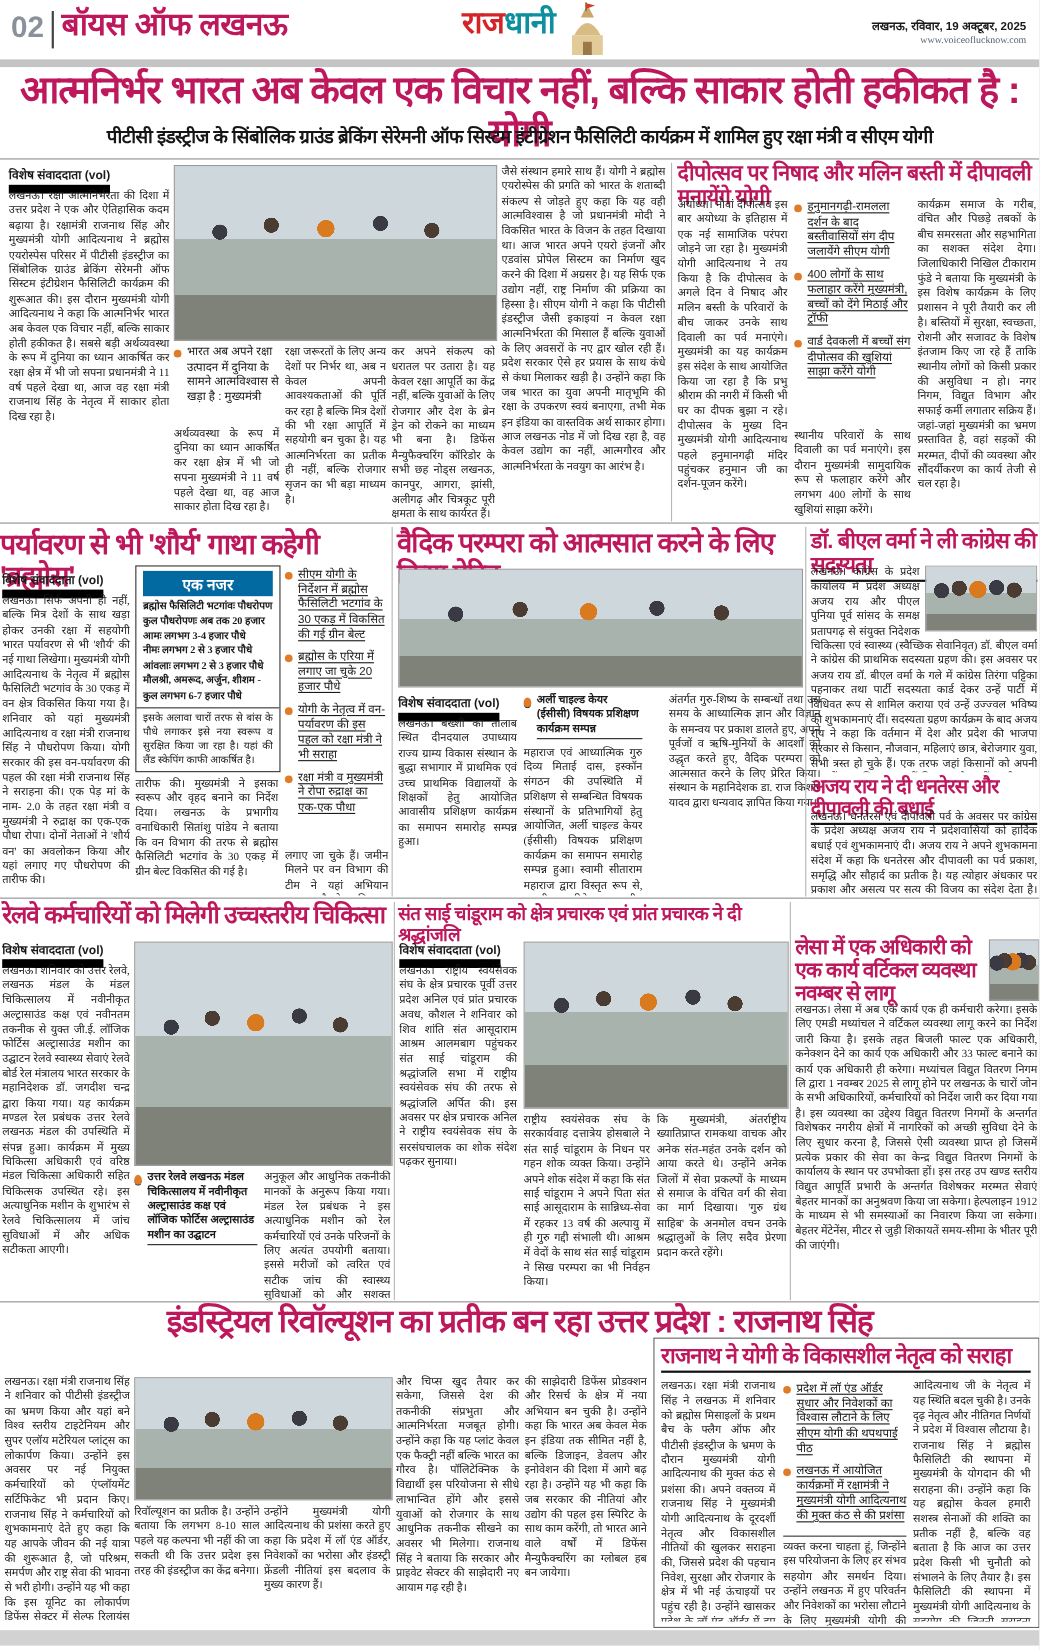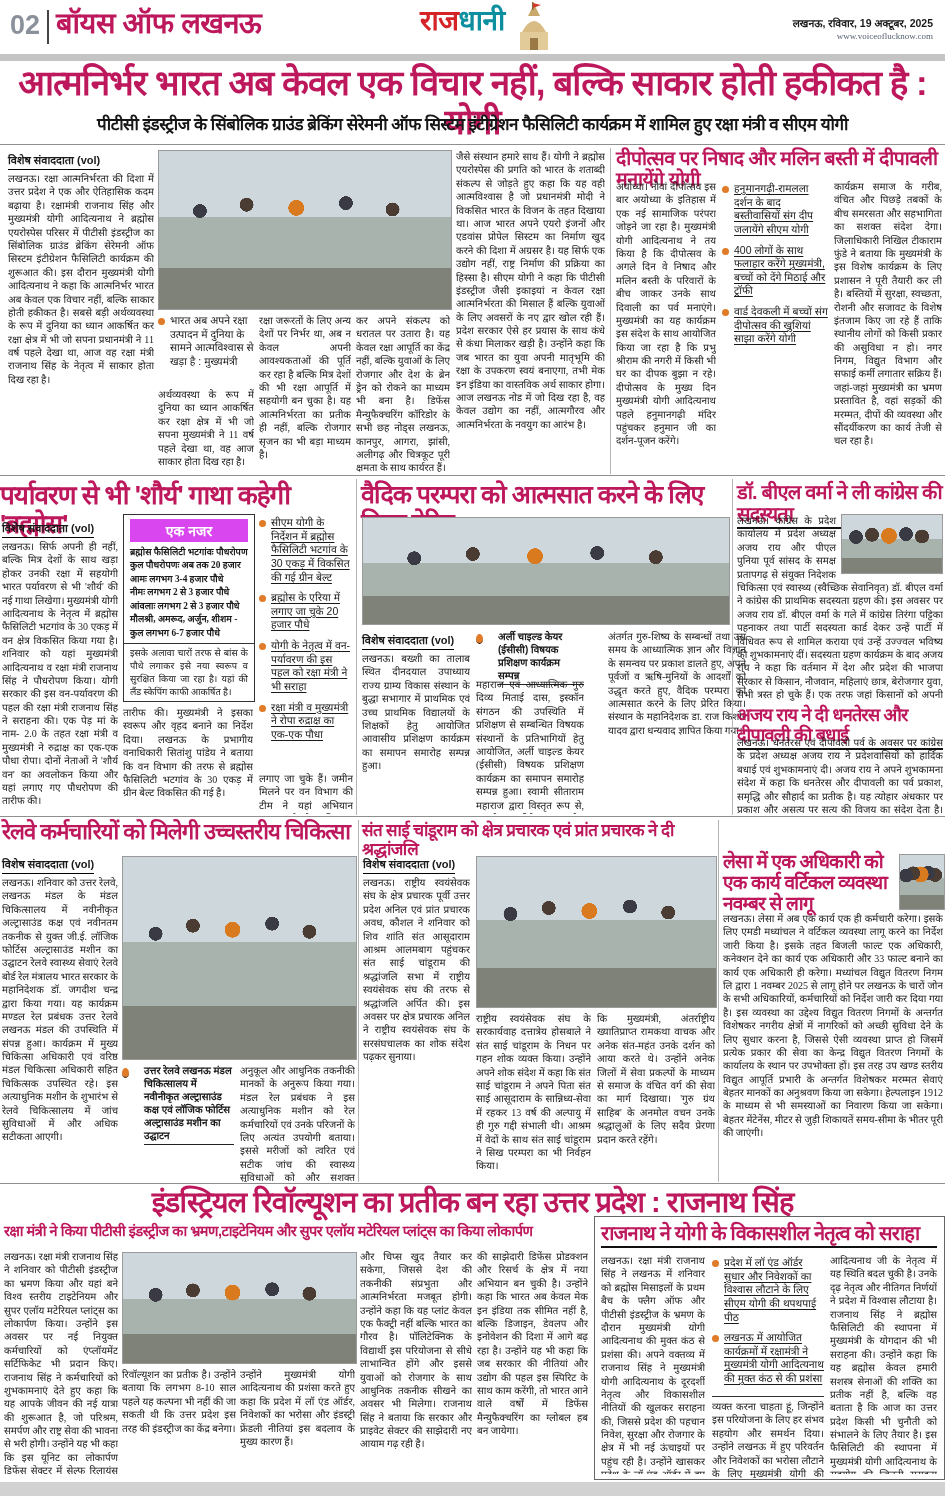--- a/index.html
+++ b/index.html
@@ -2,41 +2,41 @@
 <html><head>
 <meta charset="utf-8">
 <style>
   html,body{margin:0;padding:0;background:#e8e8e8;}
   #page{position:relative;width:945px;height:1500px;background:#ffffff;overflow:hidden;
         font-family:"Liberation Serif",serif;color:#1a1a1a;}
   .abs{position:absolute;}
   .hl{font-family:"Liberation Sans",sans-serif;font-weight:bold;color:#be185d;line-height:1.1;letter-spacing:-0.5px;}
   .bodytxt{font-size:10px;line-height:1.34;text-align:justify;overflow:hidden;}
   .byline{font-family:"Liberation Sans",sans-serif;font-weight:bold;font-size:11px;
-          border-bottom:1px solid #000000;display:inline-block;padding-bottom:2px;margin-bottom:2px;}
+          border-bottom:8px solid #000000;display:inline-block;padding-bottom:2px;margin-bottom:2px;}
   .photo{background:
       radial-gradient(circle 7px at 14% 38%, #3a3a44 97%, transparent),
       radial-gradient(circle 7px at 30% 34%, #4a3b33 97%, transparent),
       radial-gradient(circle 8px at 47% 36%, #d97a1e 97%, transparent),
       radial-gradient(circle 7px at 64% 33%, #3a3a44 97%, transparent),
       radial-gradient(circle 7px at 80% 37%, #4a3b33 97%, transparent),
       linear-gradient(#cdd7dc 0 42%, #a8b3ad 42% 74%, #7e8278 74% 100%);
     border:1px solid #9a9a9a;}
   .vrule{background:#b5b5b5;width:1px;}
   .hrule{background:#8f8f8f;height:1px;}
   .bullet{display:flex;gap:5px;margin-bottom:7px;}
   .dot{width:7px;height:7px;border-radius:50%;background:#e07b28;flex:none;margin-top:4px;}
   .bullet span{font-family:"Liberation Sans",sans-serif;font-weight:normal;font-size:10.5px;line-height:1.3;
                text-decoration:underline;text-underline-offset:2px;}
   .eknazar{border:1px solid #333;background:#fff;}
-  .eknazar .ekhead{background:#d946ef;color:#fff;text-align:center;font-family:"Liberation Sans",sans-serif;
+  .eknazar .ekhead{background:#0369a1;color:#fff;text-align:center;font-family:"Liberation Sans",sans-serif;
                    font-weight:bold;font-size:14px;padding:2px 0;margin:4px 6px;}
   .eknazar .ekline{font-size:9.3px;font-weight:bold;line-height:1.45;padding:0 6px;}
   .eknazar .eknote{border-top:1px solid #333;margin-top:3px;font-size:9.3px;line-height:1.4;padding:3px 6px;text-align:justify;}
-  .subbul{display:flex;gap:15px;margin-bottom:4px;}
+  .subbul{display:flex;gap:5px;margin-bottom:4px;}
   .subbul span{font-family:"Liberation Sans",sans-serif;font-weight:bold;font-size:10px;line-height:1.3;
                border-bottom:1.5px solid #222;padding-bottom:2px;}
   .graybar{background:#c4c4c4;}
   .centered{text-align:center;}
   .underl{border-bottom:2px solid #111;padding-bottom:2px;}
 </style>
 </head>
 <body>
 
 <div id="page">
@@ -91,20 +91,21 @@
       </div>
     <div class="bullet">
         <span class="dot"></span>
         <span>400 लोगों के साथ फलाहार करेंगे मुख्यमंत्री, बच्चों को देंगे मिठाई और ट्रॉफी</span>
       </div>
     <div class="bullet">
         <span class="dot"></span>
         <span>वार्ड देवकली में बच्चों संग दीपोत्सव की खुशियां साझा करेंगे योगी</span>
       </div>
   </div>
+  <div class="abs bodytxt" style="left:722px;top:390px;width:106px;height:82px;">स्थानीय परिवारों के साथ दिवाली का पर्व मनाएंगे। इस दौरान मुख्यमंत्री सामुदायिक रूप से फलाहार करेंगे और लगभग 400 लोगों के साथ खुशियां साझा करेंगे।</div>
   <div class="abs bodytxt" style="left:834px;top:180px;width:108px;height:292px;">कार्यक्रम समाज के गरीब, वंचित और पिछड़े तबकों के बीच समरसता और सहभागिता का सशक्त संदेश देगा। जिलाधिकारी निखिल टीकाराम फुंडे ने बताया कि मुख्यमंत्री के इस विशेष कार्यक्रम के लिए प्रशासन ने पूरी तैयारी कर ली है। बस्तियों में सुरक्षा, स्वच्छता, रोशनी और सजावट के विशेष इंतजाम किए जा रहे हैं ताकि स्थानीय लोगों को किसी प्रकार की असुविधा न हो। नगर निगम, विद्युत विभाग और सफाई कर्मी लगातार सक्रिय हैं। जहां-जहां मुख्यमंत्री का भ्रमण प्रस्तावित है, वहां सड़कों की मरम्मत, दीपों की व्यवस्था और सौंदर्यीकरण का कार्य तेजी से चल रहा है।</div>
 
   <div class="abs hrule" style="left:0;top:475px;width:945px;"></div>
 
   <div class="abs hl" style="left:0;top:481px;width:354px;font-size:26px;letter-spacing:-1px;">पर्यावरण से भी 'शौर्य' गाथा कहेगी 'ब्रह्मोस'</div>
   <div class="abs" style="left:2px;top:518px;"><span class="byline">विशेष संवाददाता (vol)</span></div>
   <div class="abs bodytxt" style="left:2px;top:540px;width:116px;height:274px;">लखनऊ। सिर्फ अपनी ही नहीं, बल्कि मित्र देशों के साथ खड़ा होकर उनकी रक्षा में सहयोगी भारत पर्यावरण से भी 'शौर्य' की नई गाथा लिखेगा। मुख्यमंत्री योगी आदित्यनाथ के नेतृत्व में ब्रह्मोस फैसिलिटी भटगांव के 30 एकड़ में वन क्षेत्र विकसित किया गया है। शनिवार को यहां मुख्यमंत्री आदित्यनाथ व रक्षा मंत्री राजनाथ सिंह ने पौधरोपण किया। योगी सरकार की इस वन-पर्यावरण की पहल की रक्षा मंत्री राजनाथ सिंह ने सराहना की। एक पेड़ मां के नाम- 2.0 के तहत रक्षा मंत्री व मुख्यमंत्री ने रुद्राक्ष का एक-एक पौधा रोपा। दोनों नेताओं ने 'शौर्य वन' का अवलोकन किया और यहां लगाए गए पौधरोपण की तारीफ की।</div>
 
   <div class="abs eknazar" style="left:123px;top:514px;width:130px;height:186px;">
     <div class="ekhead">एक नजर</div>
@@ -190,21 +191,20 @@
 
   <div class="abs vrule" style="left:718px;top:820px;height:362px;"></div>
 
   <div class="abs hl" style="left:723px;top:852px;width:172px;font-size:19px;letter-spacing:-0.8px;">लेसा में एक अधिकारी को एक कार्य वर्टिकल व्यवस्था नवम्बर से लागू</div>
   <div class="abs photo" style="left:899px;top:854px;width:44px;height:54px;"></div>
   <div class="abs bodytxt" style="left:723px;top:912px;width:220px;height:270px;">लखनऊ। लेसा में अब एक कार्य एक ही कर्मचारी करेगा। इसके लिए एमडी मध्यांचल ने वर्टिकल व्यवस्था लागू करने का निर्देश जारी किया है। इसके तहत बिजली फाल्ट एक अधिकारी, कनेक्शन देने का कार्य एक अधिकारी और 33 फाल्ट बनाने का कार्य एक अधिकारी ही करेगा। मध्यांचल विद्युत वितरण निगम लि द्वारा 1 नवम्बर 2025 से लागू होने पर लखनऊ के चारों जोन के सभी अधिकारियों, कर्मचारियों को निर्देश जारी कर दिया गया है। इस व्यवस्था का उद्देश्य विद्युत वितरण निगमों के अन्तर्गत विशेषकर नगरीय क्षेत्रों में नागरिकों को अच्छी सुविधा देने के लिए सुधार करना है, जिससे ऐसी व्यवस्था प्राप्त हो जिसमें प्रत्येक प्रकार की सेवा का केन्द्र विद्युत वितरण निगमों के कार्यालय के स्थान पर उपभोक्ता हों। इस तरह उप खण्ड स्तरीय विद्युत आपूर्ति प्रभारी के अन्तर्गत विशेषकर मरम्मत सेवाएं बेहतर मानकों का अनुश्रवण किया जा सकेगा। हेल्पलाइन 1912 के माध्यम से भी समस्याओं का निवारण किया जा सकेगा। बेहतर मेंटेनेंस, मीटर से जुड़ी शिकायतें समय-सीमा के भीतर पूरी की जाएंगी।</div>
 
   <div class="abs hrule" style="left:0;top:1183px;width:945px;"></div>
 
   <div class="abs hl centered" style="left:0;top:1187px;width:945px;font-size:29px;letter-spacing:-1px;">इंडस्ट्रियल रिवॉल्यूशन का प्रतीक बन रहा उत्तर प्रदेश : राजनाथ सिंह</div>
-  <div class="abs hl" style="left:4px;top:1224px;width:584px;font-size:14.5px;font-weight:bold;">रक्षा मंत्री ने किया पीटीसी इंडस्ट्रीज का भ्रमण,टाइटेनियम और सुपर एलॉय मटेरियल प्लांट्स का किया लोकार्पण</div>
 
   <div class="abs bodytxt" style="left:4px;top:1250px;width:114px;height:228px;">लखनऊ। रक्षा मंत्री राजनाथ सिंह ने शनिवार को पीटीसी इंडस्ट्रीज का भ्रमण किया और यहां बने विश्व स्तरीय टाइटेनियम और सुपर एलॉय मटेरियल प्लांट्स का लोकार्पण किया। उन्होंने इस अवसर पर नई नियुक्त कर्मचारियों को एंप्लॉयमेंट सर्टिफिकेट भी प्रदान किए। राजनाथ सिंह ने कर्मचारियों को शुभकामनाएं देते हुए कहा कि यह आपके जीवन की नई यात्रा की शुरूआत है, जो परिश्रम, समर्पण और राष्ट्र सेवा की भावना से भरी होगी। उन्होंने यह भी कहा कि इस यूनिट का लोकार्पण डिफेंस सेक्टर में सेल्फ रिलायंस के लिए एक महत्वपूर्ण माइलस्टोन साबित होगा। रक्षा मंत्री ने यह स्पष्ट किया कि इस प्रोजेक्ट के असली नायक वहां काम कर रहे कर्मचारी और इंजीनियर हैं, जो भारत के भविष्य को आकार दे रहे हैं।</div>
   <div class="abs photo" style="left:122px;top:1252px;width:233px;height:110px;"></div>
   <div class="abs bodytxt" style="left:122px;top:1368px;width:114px;height:110px;">रिवॉल्यूशन का प्रतीक है। उन्होंने बताया कि लगभग 8-10 साल पहले यह कल्पना भी नहीं की जा सकती थी कि उत्तर प्रदेश इस तरह की इंडस्ट्रीज का केंद्र बनेगा।</div>
   <div class="abs bodytxt" style="left:240px;top:1368px;width:115px;height:110px;">उन्होंने मुख्यमंत्री योगी आदित्यनाथ की प्रशंसा करते हुए कहा कि प्रदेश में लॉ एंड ऑर्डर, निवेशकों का भरोसा और इंडस्ट्री फ्रेंडली नीतियां इस बदलाव के मुख्य कारण हैं।</div>
   <div class="abs bodytxt" style="left:360px;top:1250px;width:112px;height:228px;">और चिप्स खुद तैयार कर सकेगा, जिससे देश की तकनीकी संप्रभुता और आत्मनिर्भरता मजबूत होगी। उन्होंने कहा कि यह प्लांट केवल एक फैक्ट्री नहीं बल्कि भारत का गौरव है। पॉलिटेक्निक के विद्यार्थी इस परियोजना से सीधे लाभान्वित होंगे और इससे युवाओं को रोजगार के साथ आधुनिक तकनीक सीखने का अवसर भी मिलेगा। राजनाथ सिंह ने बताया कि सरकार और प्राइवेट सेक्टर की साझेदारी नए आयाम गढ़ रही है।</div>
   <div class="abs bodytxt" style="left:477px;top:1250px;width:111px;height:228px;">की साझेदारी डिफेंस प्रोडक्शन और रिसर्च के क्षेत्र में नया अभियान बन चुकी है। उन्होंने कहा कि भारत अब केवल मेक इन इंडिया तक सीमित नहीं है, बल्कि डिजाइन, डेवलप और इनोवेशन की दिशा में आगे बढ़ रहा है। उन्होंने यह भी कहा कि जब सरकार की नीतियां और उद्योग की पहल इस स्पिरिट के साथ काम करेंगी, तो भारत आने वाले वर्षों में डिफेंस मैन्युफैक्चरिंग का ग्लोबल हब बन जायेगा।</div>
 
   <div class="abs" style="left:594px;top:1216px;width:349px;height:262px;border:1px solid #666;"></div>
   <div class="abs hl underl" style="left:601px;top:1222px;width:336px;font-size:20px;letter-spacing:-0.8px;">राजनाथ ने योगी के विकासशील नेतृत्व को सराहा</div>

